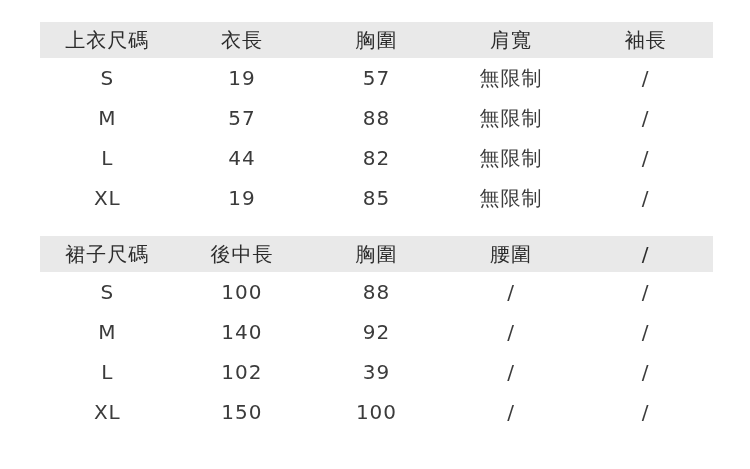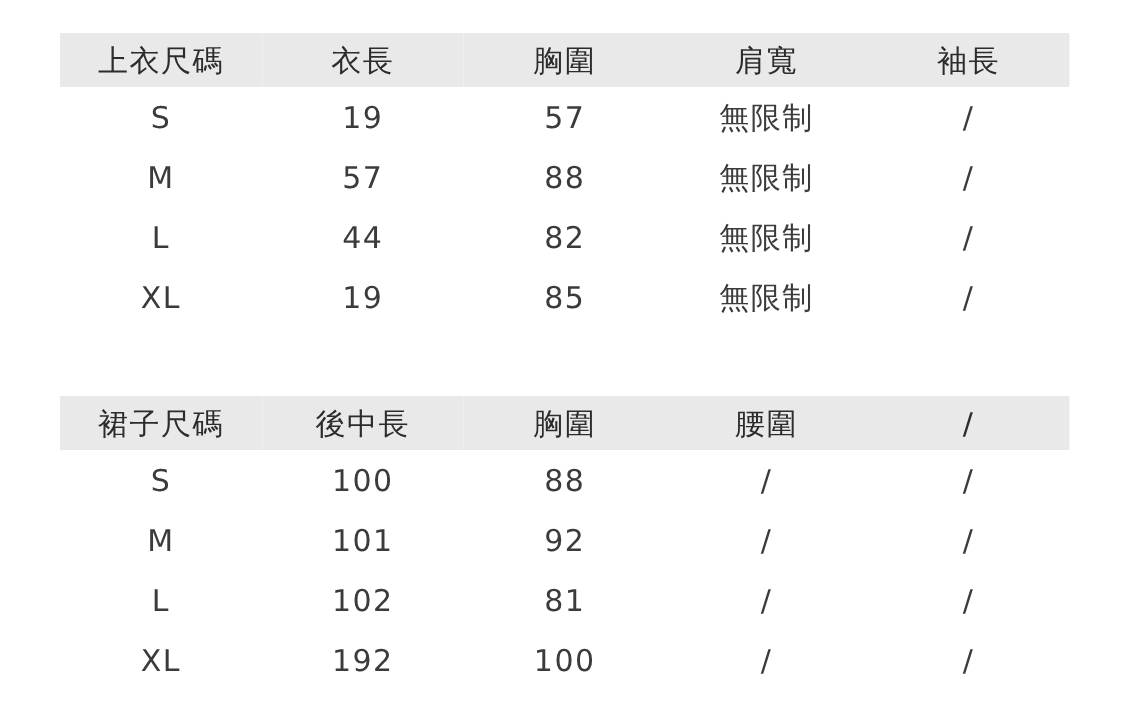--- a/index.html
+++ b/index.html
@@ -19,21 +19,21 @@
     overflow: hidden;
     background: var(--page-bg, #ffffff);
   }
   table.size-table {
     border-collapse: collapse;
     table-layout: fixed;
     width: 673px;
     margin-left: 40px;
   }
   #table-0 { margin-top: 22px; }
-  #table-1 { margin-top: 46px; }
+  #table-1 { margin-top: 18px; }
   .size-table thead th {
     background: var(--header-bg, #e9e9e9);
     height: 36px;
     padding: 0;
     font-size: 20px;
     font-weight: 500;
     color: var(--header-text, #2c2c2c);
     text-align: center;
     letter-spacing: 1px;
   }
@@ -105,34 +105,34 @@
       <tbody>
         <tr>
           <td>S</td>
           <td>100</td>
           <td>88</td>
           <td>/</td>
           <td>/</td>
         </tr>
         <tr>
           <td>M</td>
-          <td>101</td>
+          <td>140</td>
           <td>92</td>
           <td>/</td>
           <td>/</td>
         </tr>
         <tr>
           <td>L</td>
           <td>102</td>
-          <td>81</td>
+          <td>39</td>
           <td>/</td>
           <td>/</td>
         </tr>
         <tr>
           <td>XL</td>
-          <td>192</td>
+          <td>150</td>
           <td>100</td>
           <td>/</td>
           <td>/</td>
         </tr>
       </tbody>
     </table>
 </div>
 
 </body></html>

